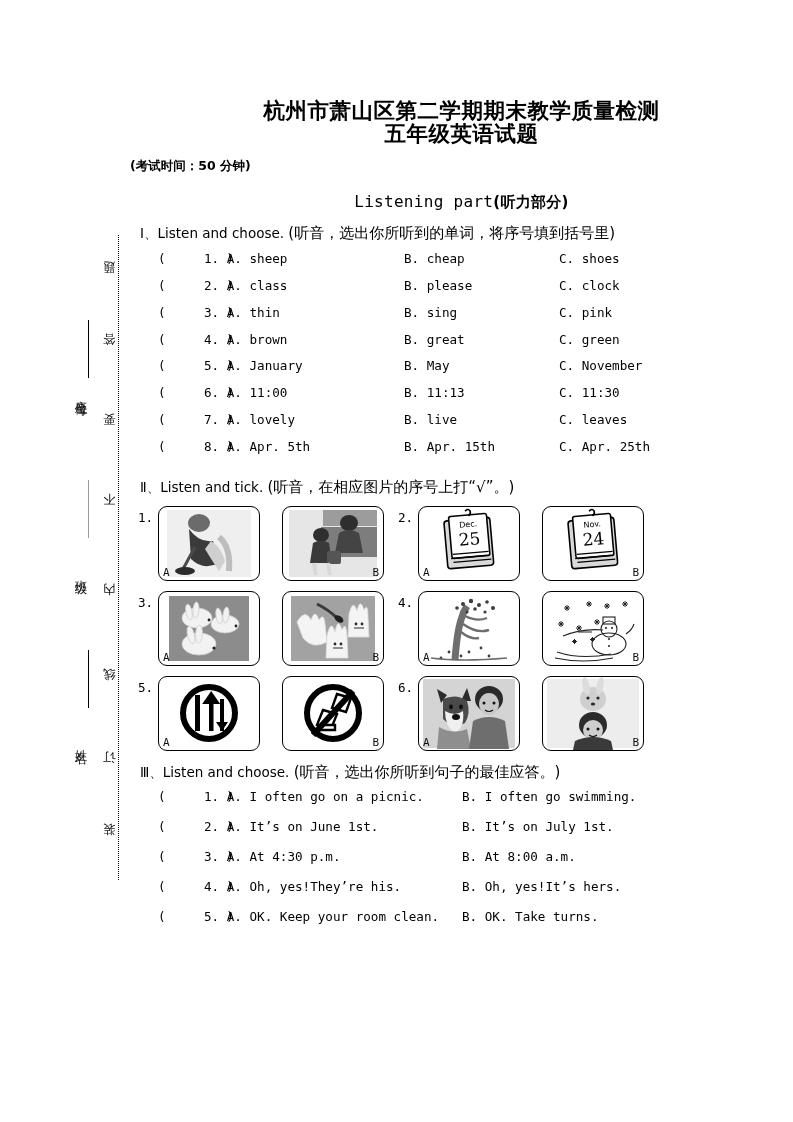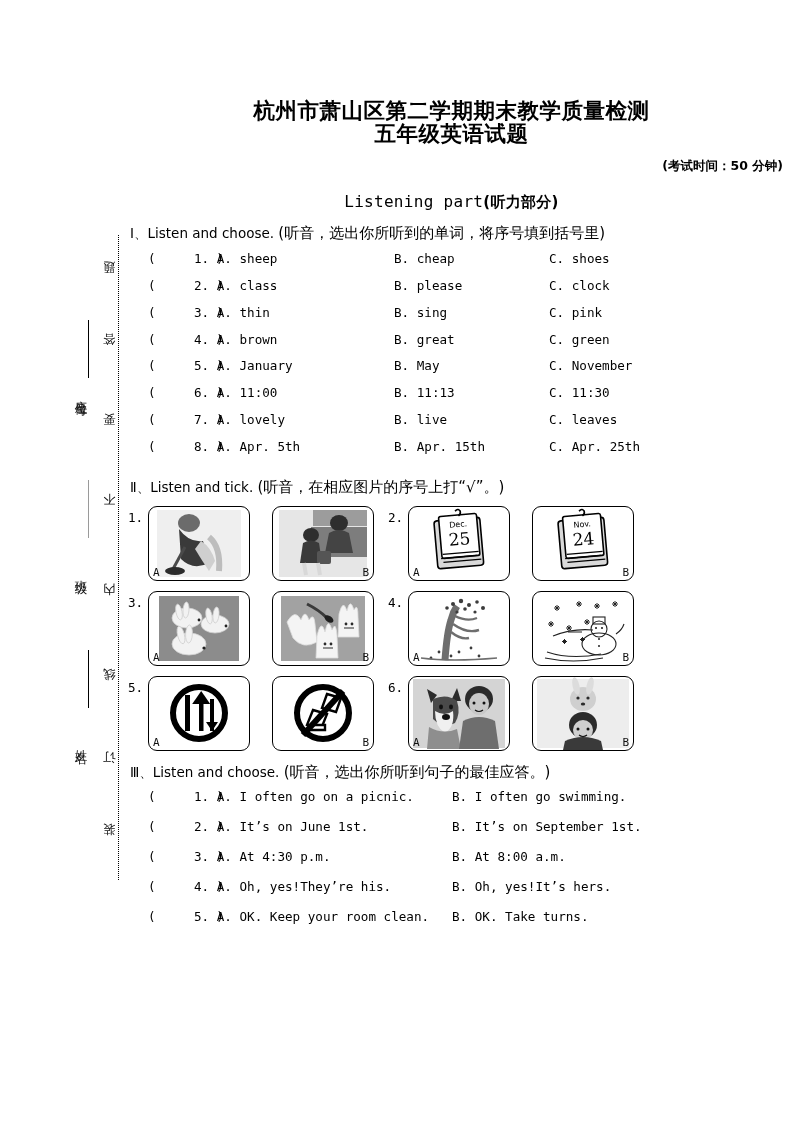--- a/index.html
+++ b/index.html
@@ -54,21 +54,21 @@
   .seal-rule {
     position: absolute;
     width: 0;
     border-left: 1px solid #000;
   }
   .seal-rule.grey { border-left-color: #9a9a9a; }
 
   
   #page {
     position: absolute;
-    left: 120px;
+    left: 130px;
     top: 0;
     width: 663px;
     height: 1046px;
   }
 
   .title-main {
     text-align: center;
     font-family: "DejaVu Sans", "Liberation Sans", sans-serif;
     font-weight: bold;
     font-size: 21.5px;
@@ -80,21 +80,21 @@
   .title-sub {
     text-align: center;
     font-family: "DejaVu Sans", "Liberation Sans", sans-serif;
     font-weight: bold;
     font-size: 21.5px;
     letter-spacing: 0.5px;
     margin-top: 0;
     line-height: 1.05;
   }
   .title-time {
-    text-align: right;
+    text-align: left;
     font-family: "DejaVu Sans", "Liberation Sans", sans-serif;
     font-weight: bold;
     font-size: 12.5px;
     margin-top: 13px;
   }
   .part-title {
     text-align: center;
     font-size: 16px;
     margin-top: 17px;
     font-family: "DejaVu Sans Mono", monospace;
@@ -580,21 +580,21 @@
   </div>
   <div class="choices3" id="section3-list">
       <div class="crow3">
         <span class="brk">(        )</span>
         <span class="oA">1. A. I often go on a picnic.</span>
         <span class="oB">B. I often go swimming.</span>
       </div>
       <div class="crow3">
         <span class="brk">(        )</span>
         <span class="oA">2. A. It’s on June 1st.</span>
-        <span class="oB">B. It’s on September 1st.</span>
+        <span class="oB">B. It’s on July 1st.</span>
       </div>
       <div class="crow3">
         <span class="brk">(        )</span>
         <span class="oA">3. A. At 4:30 p.m.</span>
         <span class="oB">B. At 8:00 a.m.</span>
       </div>
       <div class="crow3">
         <span class="brk">(        )</span>
         <span class="oA">4. A. Oh, yes!They’re his.</span>
         <span class="oB">B. Oh, yes!It’s hers.</span>

